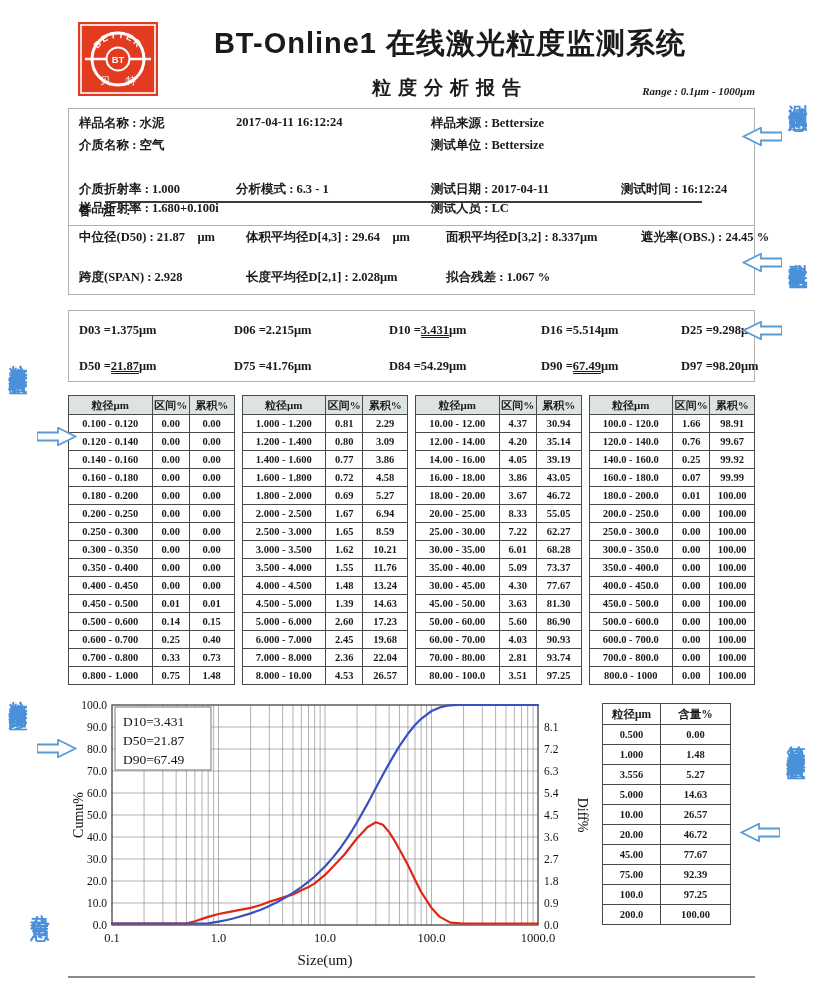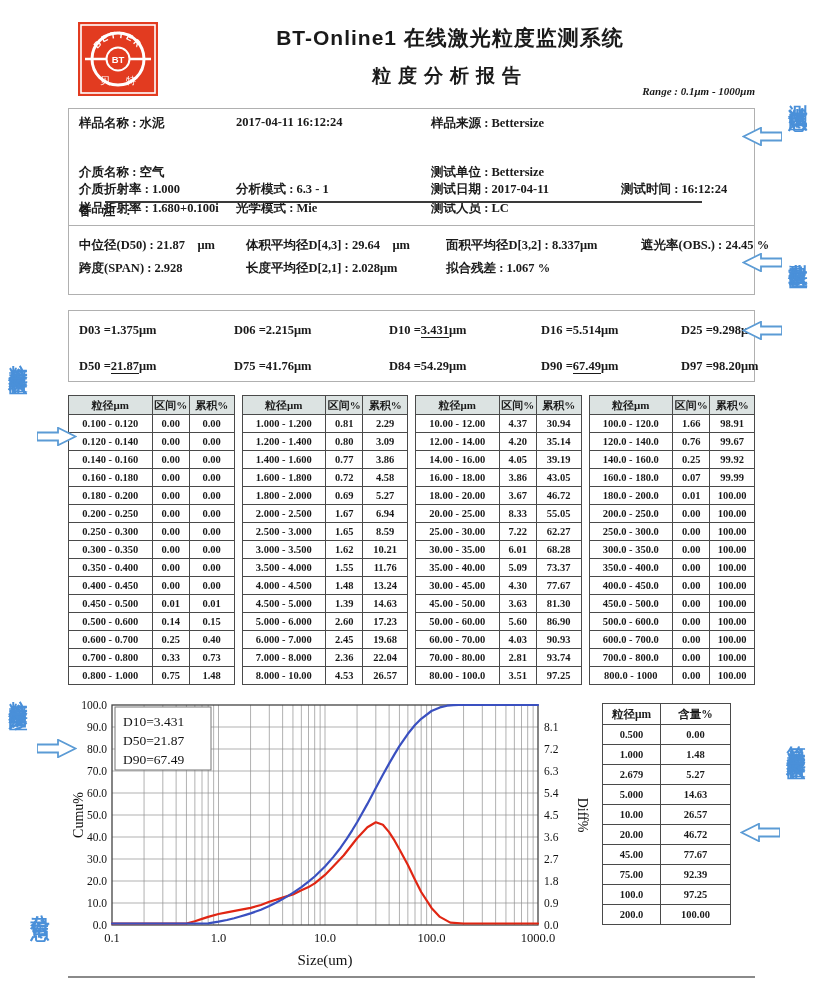--- a/index.html
+++ b/index.html
@@ -2,37 +2,37 @@
 <html><head>
 <meta charset="utf-8">
 <style>
   * { margin:0; padding:0; box-sizing:border-box; }
   body { background:#fff; font-family:"Liberation Serif","DejaVu Serif",serif; color:#1a1a1a; }
   .page { position:relative; width:819px; height:987px; background:#ffffff; overflow:hidden; }
 
   
   .logo { position:absolute; left:78px; top:22px; width:80px; height:74px; }
   .title-block { position:absolute; left:160px; top:24px; width:580px; text-align:center; }
-  .title1 { font-family:"Liberation Sans","DejaVu Sans",sans-serif; font-size:21px; font-weight:700; letter-spacing:1px; }
+  .title1 { font-family:"Liberation Sans","DejaVu Sans",sans-serif; font-size:29px; font-weight:700; letter-spacing:1px; }
   .title2 { margin-top:11px; font-size:19px; font-weight:700; letter-spacing:7px; font-family:"Liberation Sans","DejaVu Sans",sans-serif; }
   .range-label { position:absolute; left:68px; top:85px; width:687px; text-align:right; font-size:11px; font-weight:700;font-style:italic; }
 
   
   .box { position:absolute; left:68px; width:687px; border:1px solid #b0b0b0; background:#fff; }
   .info-box { top:108px; height:136px; }
   .info-row { position:absolute; left:0; width:100%; display:grid; grid-template-columns:157px 195px 190px auto; padding-left:10px; font-size:12.5px; font-weight:700; white-space:pre; }
   .note-sep { position:absolute; left:36px; right:52px; top:92px; border-top:2px solid #3a3a3a; }
   .note-label { position:absolute; left:10px; top:94px; font-size:12.5px; font-weight:700; letter-spacing:4px; }
 
   .typical-box { top:225px; height:70px; }
   .typ-row { position:absolute; left:0; width:100%; display:grid; grid-template-columns:167px 200px 195px auto; padding-left:10px; font-size:12.5px; font-weight:700; white-space:pre; }
 
   .dvalues-box { top:310px; height:72px; }
   .d-row { position:absolute; left:0; width:100%; display:grid; grid-template-columns:155px 155px 152px 140px auto; padding-left:10px; font-size:12.5px; font-weight:700; white-space:pre; }
-  .d-ul { border-bottom:1.5px solid #1a1a1a; }
+  .d-ul { border-bottom:1.5px solid #1a1a1a;text-decoration:underline; }
 
   
   .dist-table { position:absolute; left:68px; top:395px; width:687px; display:flex; gap:7px; }
   .dist-table table { border-collapse:collapse; flex:1; table-layout:fixed; }
   .dist-table td { border:1px solid #4a4a4a; text-align:center; font-size:10.5px; font-weight:700; height:18px; line-height:11px; white-space:nowrap; overflow:hidden; }
   .dist-table tr.hdr td { background:#dce3e2; height:19px; font-size:11px; }
 
   
   .chart-wrap { position:absolute; left:70px; top:695px; width:530px; height:280px; }
   .simple-table { position:absolute; left:602px; top:703px; }
@@ -82,32 +82,32 @@
 
   <div class="title-block">
     <div class="title1">BT-Online1 在线激光粒度监测系统</div>
     <div class="title2">粒度分析报告</div>
   </div>
   <div class="range-label">Range : 0.1μm - 1000μm</div>
 
   <div class="box info-box">
     <div id="info-grid">
         <div class="info-row" style="top: 6px;"><span style="grid-column: 1;">样品名称 : 水泥</span><span style="grid-column: 2;">2017-04-11 16:12:24</span><span style="grid-column: 3;">样品来源 : Bettersize</span></div>
-        <div class="info-row" style="top: 28px; margin-top: 27px;"><span style="grid-column: 1;">介质名称 : 空气</span><span style="grid-column: 3;">测试单位 : Bettersize</span></div>
-        <div class="info-row" style="top: 55px; margin-top: 36px;"><span style="grid-column: 1;">样品折射率 : 1.680+0.100i</span><span style="grid-column: 2;">光学模式 : Mie</span><span style="grid-column: 3;">测试人员 : LC</span></div>
+        <div class="info-row" style="top: 28px;"><span style="grid-column: 1;">介质名称 : 空气</span><span style="grid-column: 3;">测试单位 : Bettersize</span></div>
+        <div class="info-row" style="top: 55px; margin-top: 36px;"><span style="grid-column: 1;">样品折射率 : 1.680+0.100i</span><span style="grid-column: 3;">测试人员 : LC</span></div>
         <div class="info-row" style="top: 72px;"><span style="grid-column: 1;">介质折射率 : 1.000</span><span style="grid-column: 2;">分析模式 : 6.3 - 1</span><span style="grid-column: 3;">测试日期 : 2017-04-11</span><span style="grid-column: 4;">测试时间 : 16:12:24</span></div>
       </div>
     <div class="note-sep"></div>
     <div class="note-label">备  注 :</div>
   </div>
 
   <div class="box typical-box">
     <div id="typical-grid">
-        <div class="typ-row" style="top: 11px;"><span>中位径(D50) : 21.87    μm</span><span>体积平均径D[4,3] : 29.64    μm</span><span>面积平均径D[3,2] : 8.337μm</span><span>遮光率(OBS.) : 24.45 %</span></div>
-        <div class="typ-row" style="top: 34px;"><span>跨度(SPAN) : 2.928</span><span>长度平均径D[2,1] : 2.028μm</span><span>拟合残差 : 1.067 %</span></div>
+        <div class="typ-row" style="top: 3px;"><span>中位径(D50) : 21.87    μm</span><span>体积平均径D[4,3] : 29.64    μm</span><span>面积平均径D[3,2] : 8.337μm</span><span>遮光率(OBS.) : 24.45 %</span></div>
+        <div class="typ-row" style="top: 43px;"><span>跨度(SPAN) : 2.928</span><span>长度平均径D[2,1] : 2.028μm</span><span>拟合残差 : 1.067 %</span></div>
       </div>
   </div>
 
   <div class="box dvalues-box">
     <div id="dvalues-grid">
         <div class="d-row" style="top: 12px;"><span><span>D03 =</span><span>1.375</span><span>μm</span></span><span><span>D06 =</span><span>2.215</span><span>μm</span></span><span><span>D10 =</span><span class="d-ul">3.431</span><span>μm</span></span><span><span>D16 =</span><span>5.514</span><span>μm</span></span><span><span>D25 =</span><span>9.298</span><span>μm</span></span></div>
         <div class="d-row" style="top: 48px;"><span><span>D50 =</span><span class="d-ul">21.87</span><span>μm</span></span><span><span>D75 =</span><span>41.76</span><span>μm</span></span><span><span>D84 =</span><span>54.29</span><span>μm</span></span><span><span>D90 =</span><span class="d-ul">67.49</span><span>μm</span></span><span><span>D97 =</span><span>98.20</span><span>μm</span></span></div>
       </div>
   </div>
 
@@ -572,21 +572,21 @@
           </tr>
           <tr>
             <td>0.500</td>
             <td>0.00</td>
           </tr>
           <tr>
             <td>1.000</td>
             <td>1.48</td>
           </tr>
           <tr>
-            <td>2.679</td>
+            <td>3.556</td>
             <td>5.27</td>
           </tr>
           <tr>
             <td>5.000</td>
             <td>14.63</td>
           </tr>
           <tr>
             <td>10.00</td>
             <td>26.57</td>
           </tr>

